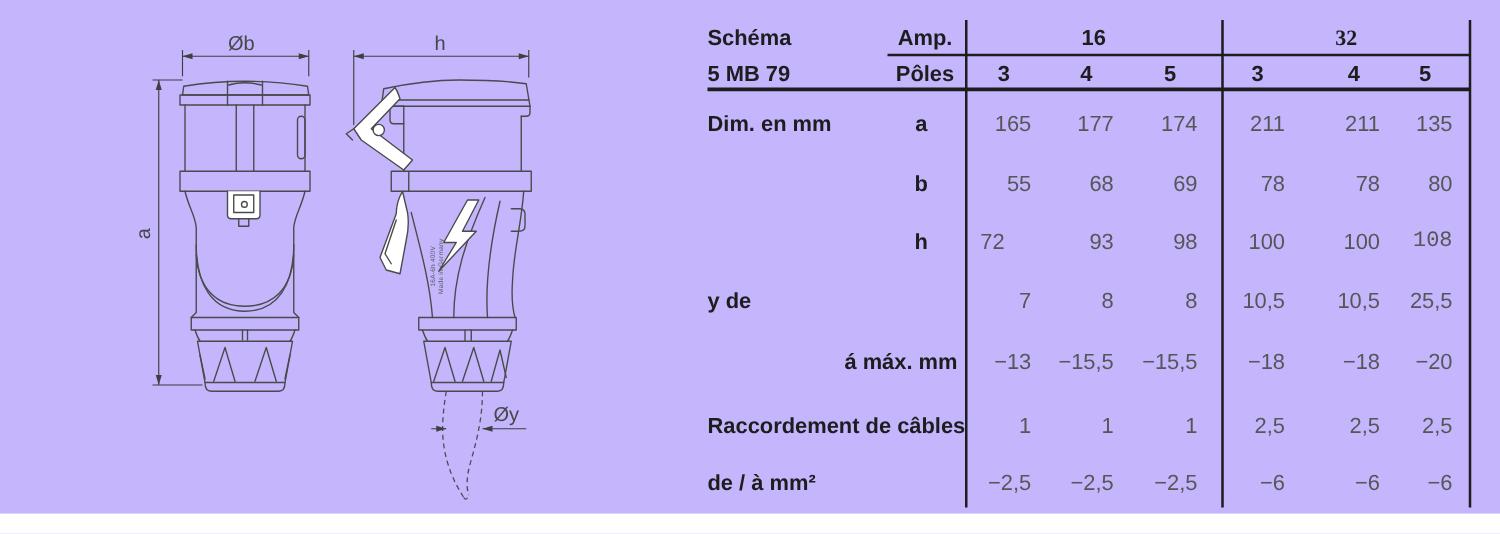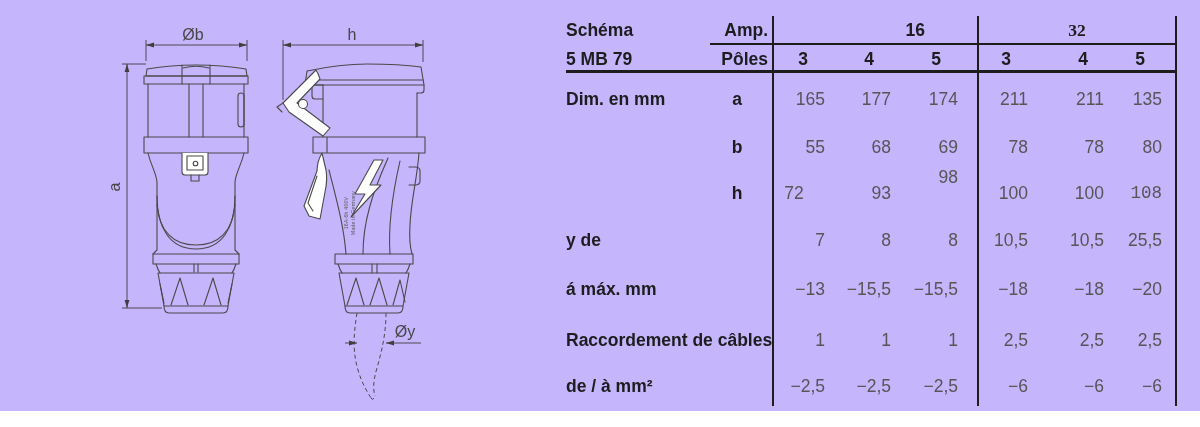--- a/index.html
+++ b/index.html
@@ -6,28 +6,28 @@
   #canvas{
     position:relative;width:1200px;height:411px;background:#c4b5fd;overflow:hidden;
     font-family:"Liberation Sans","DejaVu Sans",sans-serif;
   }
   
   .cell{position:absolute;height:22px;line-height:22px;font-size:17.5px;white-space:nowrap;}
   .lbl{font-weight:bold;color:#1d1d1d;text-align:left;}
   .num{font-weight:normal;color:#565656;text-align:right;}
   .hdr{font-weight:bold;color:#1d1d1d;}
   .labelcol{left:566px;width:200px;}
-  .subleft{left:712px;width:56px;text-align:right;}
+  .subleft{left:712px;width:56px;text-align:center;}
   .subcenter{left:712px;width:50px;text-align:center;}
   .d0{left:763px;width:62px;} .d1{left:829px;width:62px;} .d2{left:896px;width:62px;}
   .d3{left:966px;width:62px;} .d4{left:1042px;width:62px;} .d5{left:1100px;width:62px;}
   .p0{left:773px;} .p1{left:839px;} .p2{left:906px;}
   .p3{left:976px;} .p4{left:1053px;} .p5{left:1110px;}
   .pole{width:60px;text-align:center;}
-  .amp16{left:825px;width:100px;text-align:right;}
+  .amp16{left:825px;width:100px;text-align:center;}
   .amp32{left:1027px;width:100px;text-align:center;}
   .hline{position:absolute;background:#1d1d1d;}
   .vline{position:absolute;background:#1d1d1d;width:1.5px;}
   
   .part{stroke:#4a4a4a;stroke-width:1.1;fill:none;stroke-linejoin:round;stroke-linecap:round;}
   .partw{stroke:#4a4a4a;stroke-width:1.1;fill:#ffffff;stroke-linejoin:round;stroke-linecap:round;}
   .dim{stroke:#3f3f3f;stroke-width:0.9;fill:none;}
   .dimhead{fill:#3f3f3f;stroke:none;}
   .dimtext{fill:#474747;font-size:16px;font-family:"Liberation Sans","DejaVu Sans",sans-serif;}
   .marking{fill:#5a5a5a;font-size:5.2px;letter-spacing:0.2px;font-family:"Liberation Sans","DejaVu Sans",sans-serif;}
@@ -184,34 +184,34 @@
     <div class="cell num d0" style="top:136px;">55</div>
     <div class="cell num d1" style="top:136px;">68</div>
     <div class="cell num d2" style="top:136px;">69</div>
     <div class="cell num d3" style="top:136px;">78</div>
     <div class="cell num d4" style="top:136px;">78</div>
     <div class="cell num d5" style="top:136px;">80</div>
 
     <div class="cell lbl subcenter" style="top:182px;">h</div>
     <div class="cell num d0" style="top:182px;text-align:center;">72</div>
     <div class="cell num d1" style="top:182px;">93</div>
-    <div class="cell num d2" style="top:166px;">98</div>
+    <div class="cell num d2" style="top:182px;">98</div>
     <div class="cell num d3" style="top:182px;">100</div>
     <div class="cell num d4" style="top:182px;">100</div>
     <div class="cell num d5" style="top:182px;font-family:Liberation Mono, monospace;">108</div>
 
     <div class="cell lbl labelcol" style="top:229px;">y de</div>
     <div class="cell num d0" style="top:229px;">7</div>
     <div class="cell num d1" style="top:229px;">8</div>
     <div class="cell num d2" style="top:229px;">8</div>
     <div class="cell num d3" style="top:229px;">10,5</div>
     <div class="cell num d4" style="top:229px;">10,5</div>
     <div class="cell num d5" style="top:229px;">25,5</div>
 
-    <div class="cell lbl labelcol" style="top:278px;">á máx. mm</div>
+    <div class="cell lbl labelcol" style="top:278px;text-align:right;">á máx. mm</div>
     <div class="cell num d0" style="top:278px;">−13</div>
     <div class="cell num d1" style="top:278px;">−15,5</div>
     <div class="cell num d2" style="top:278px;">−15,5</div>
     <div class="cell num d3" style="top:278px;">−18</div>
     <div class="cell num d4" style="top:278px;">−18</div>
     <div class="cell num d5" style="top:278px;">−20</div>
 
     <div class="cell lbl labelcol" style="top:329px;">Raccordement de câbles</div>
     <div class="cell num d0" style="top:329px;">1</div>
     <div class="cell num d1" style="top:329px;">1</div>

